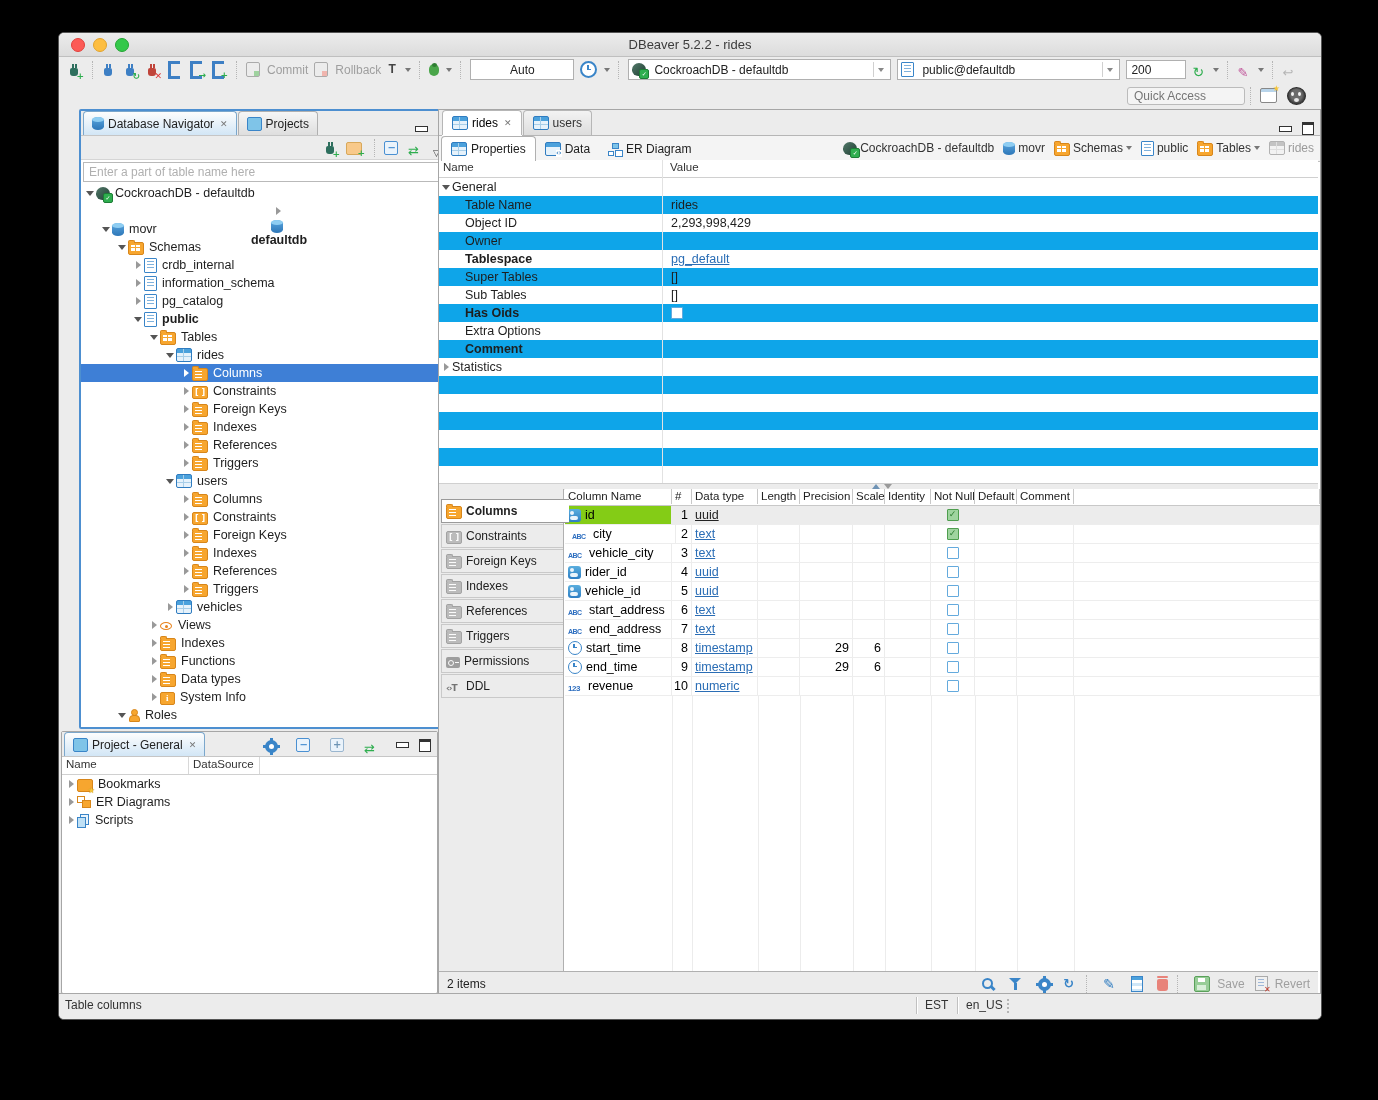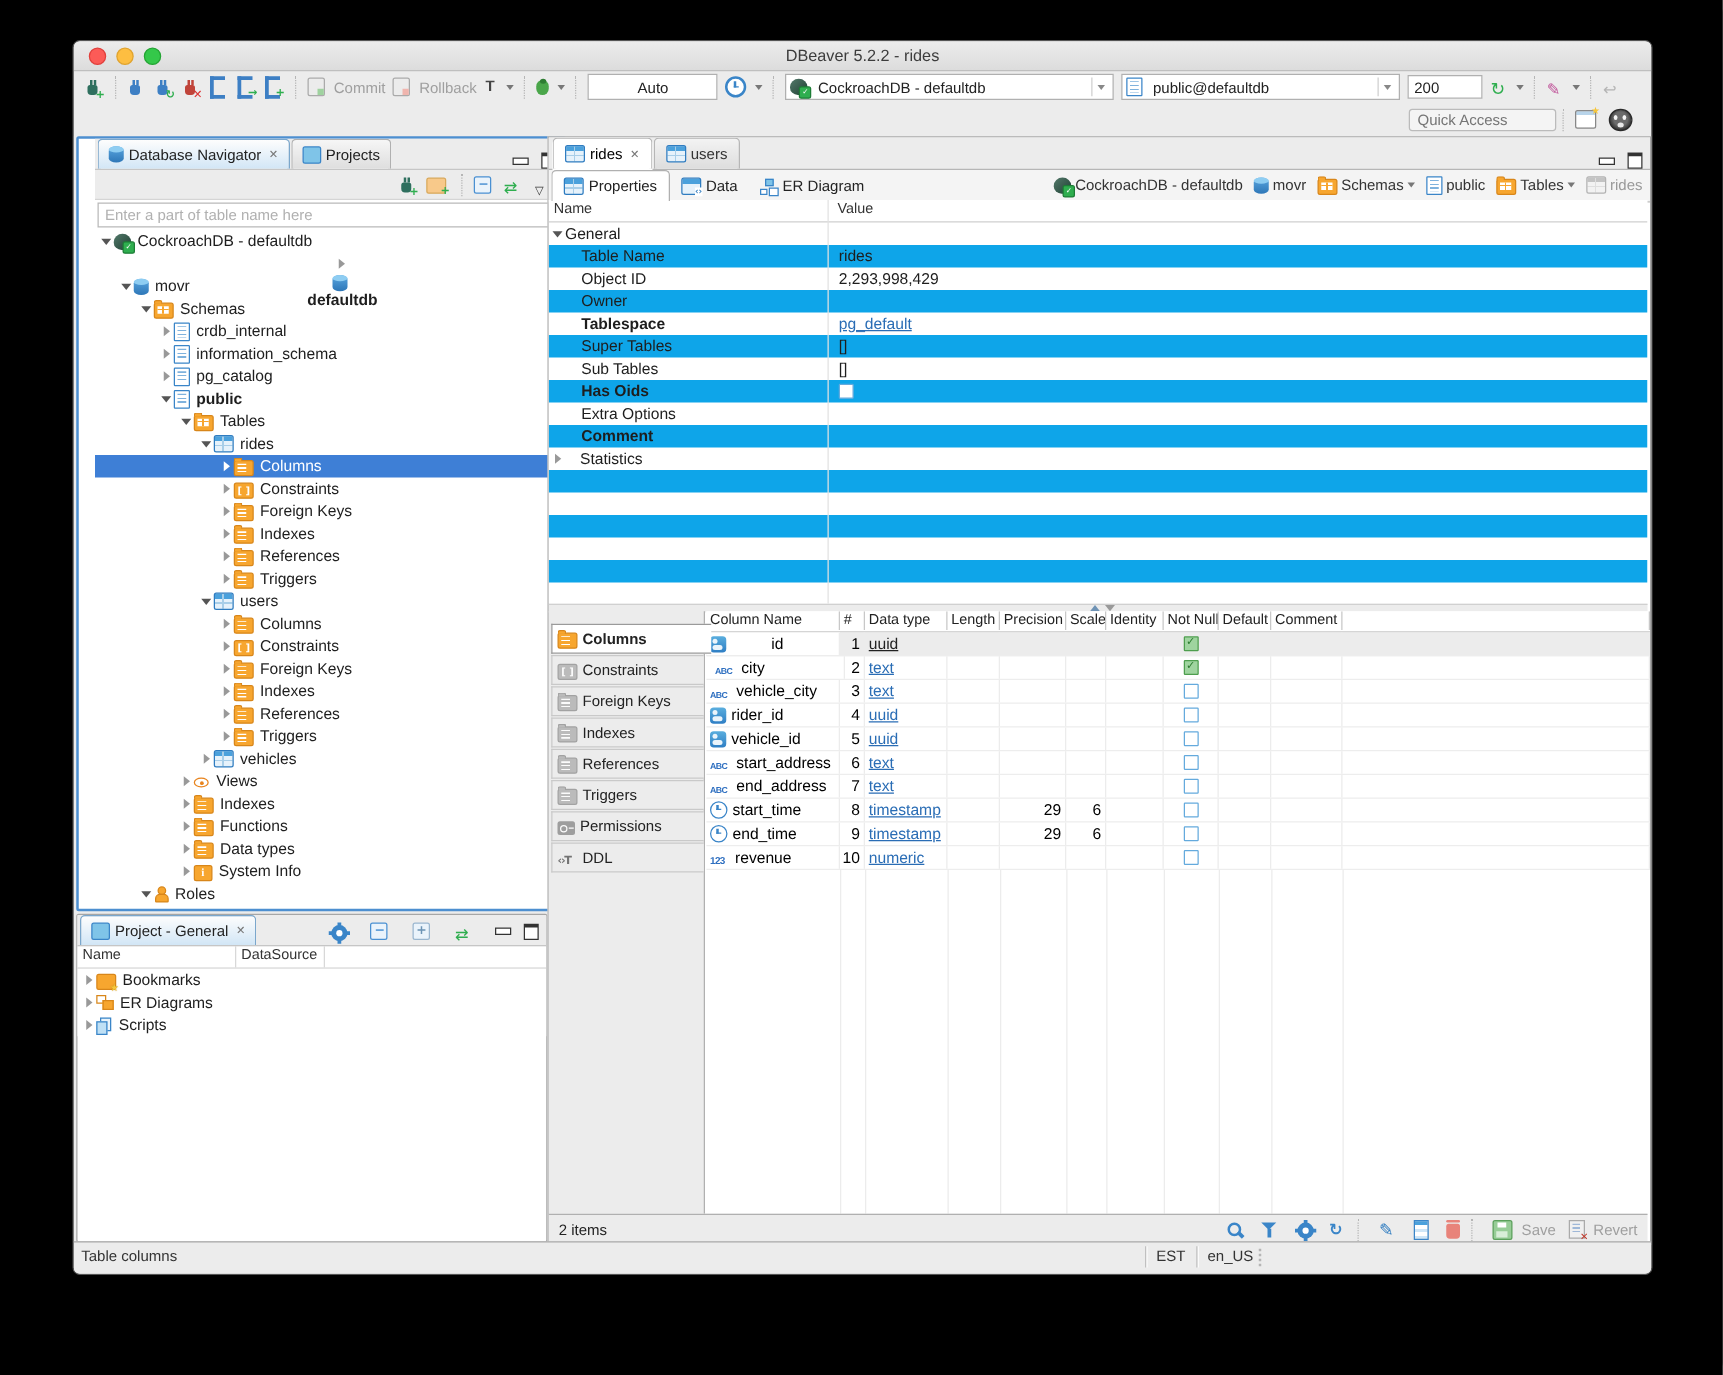--- a/index.html
+++ b/index.html
@@ -150,21 +150,21 @@
   .ct-abc{width:17px;height:13px;}
   .ct-abc::before{content:"ABC";font:bold 7px/13px "Liberation Sans";color:#2e6fc0;letter-spacing:-.5px;}
   .ct-clock{width:12px;height:12px;border:1.5px solid #3a85c8;border-radius:50%;background:#fff;}
   .ct-clock::before{content:"";position:absolute;left:4px;top:1.5px;width:1.5px;height:4px;background:#3a85c8;}
   .ct-clock::after{content:"";position:absolute;left:4px;top:4.5px;width:3.5px;height:1.5px;background:#3a85c8;}
   .ct-num{width:16px;height:13px;}
   .ct-num::before{content:"123";font:bold 8px/13px "Liberation Sans";color:#2e6fc0;letter-spacing:-.5px;}
   
   .workspace{position:absolute;left:0;top:76px;right:0;bottom:25px;background:#ececec;}
   .panel{position:absolute;background:#fff;}
-  #nav-panel{left:2px;top:0;width:375px;height:616px;border:2px solid #4d8fd0;border-radius:2px;padding-left:13px;}
+  #nav-panel{left:20px;top:0;width:375px;height:616px;border:2px solid #4d8fd0;border-radius:2px;}
   #proj-panel{left:2px;top:622px;width:375px;height:261px;border:1px solid #a6a6a6;border-radius:2px;}
   #right-panel{left:379px;top:0;width:881px;height:885px;border:1px solid #a6a6a6;background:#fff;}
   .viewtabs{position:relative;height:24px;background:#ececec;border-bottom:1px solid #c6c6c6;display:flex;align-items:flex-end;padding-left:2px;}
   .vtab{display:inline-flex;align-items:center;height:23px;padding:0 8px;font-size:12px;color:#222;
     border:1px solid #b0b0b0;border-bottom:none;border-radius:4px 4px 0 0;background:linear-gradient(#f6f6f6,#dedede);margin-right:1px;}
   .vtab.active{background:linear-gradient(#fdfdfd,#d2e6f6);border-color:#7ba7cc;}
   .xclose{font-size:9px;color:#777;margin-left:6px;}
   .panelbtns{margin-left:auto;display:flex;align-items:center;padding-right:6px;gap:10px;}
   .wmin{width:11px;height:4px;border:1px solid #333;background:#fff;display:inline-block;}
   .wmax{width:10px;height:9px;border:1px solid #333;border-top:3px solid #333;background:#fff;display:inline-block;}
@@ -225,21 +225,21 @@
   .dtab.active{background:#fff;font-weight:bold;border-color:#9a9a9a;width:119px;z-index:2;position:relative;}
   .dtab:not(.active) .icon{filter:grayscale(1) opacity(.8);}
   #grid{position:absolute;left:126px;top:379px;width:755px;height:482px;background:#fff;overflow:hidden;}
   .ghead{position:relative;height:16px;border-bottom:1px solid #c8c8c8;font-size:11.5px;color:#222;background:#fff;}
   .ghead span{position:absolute;top:0;height:15px;padding:1px 3px;border-right:1px solid #c8c8c8;box-sizing:border-box;overflow:hidden;white-space:nowrap;}
   .grow{position:relative;height:18px;border-bottom:1px solid #ededed;font-size:12.5px;}
   .grow .gc{position:absolute;top:0;height:18px;display:flex;align-items:center;padding:0 3px;border-right:1px solid #ececec;box-sizing:border-box;overflow:hidden;white-space:nowrap;}
   .grow .gc.r{justify-content:flex-end;}
   .grow .gc.c{justify-content:center;}
   .grow.sel{background:#ececec;}
-  .grow.sel .gc.namecell{background:#ffffff;gap:32px;}
+  .grow.sel .gc.namecell{background:#84cc16;}
   .gfill{position:relative;}
   .gfill .vline{position:absolute;top:0;bottom:0;width:1px;background:#ececec;}
   .typelink{color:#2a6db5;text-decoration:underline;}
   .typedark{color:#222;text-decoration:underline;}
   
   #detail-status{position:absolute;left:0;top:861px;width:879px;height:24px;background:#ececec;border-top:1px solid #b0b0b0;
     display:flex;align-items:center;font-size:12px;color:#222;padding:0 8px;box-sizing:border-box;}
   #detail-status .spacer{flex:1;}
   .dsbtn{display:inline-flex;align-items:center;margin-left:10px;}
   .dsbtn .lbl{font-size:12px;color:#9f9f9f;margin-left:3px;}
@@ -739,21 +739,21 @@
             </div>
             <div class="prow alt">
               <div class="pname">
                 <span style="font-weight: bold; margin-left: 26px;">Comment</span>
               </div>
               <div class="pval"></div>
             </div>
             <div class="prow">
               <div class="pname">
                 <span class="exp c" style="margin-left: 2px;"></span>
-                <span style="margin-left: 12px;">Statistics</span>
+                <span style="margin-left: 0px;">Statistics</span>
               </div>
               <div class="pval"></div>
             </div>
             <div class="prow alt">
               <div class="pname"></div>
               <div class="pval"></div>
             </div>
             <div class="prow">
               <div class="pname"></div>
               <div class="pval"></div>

